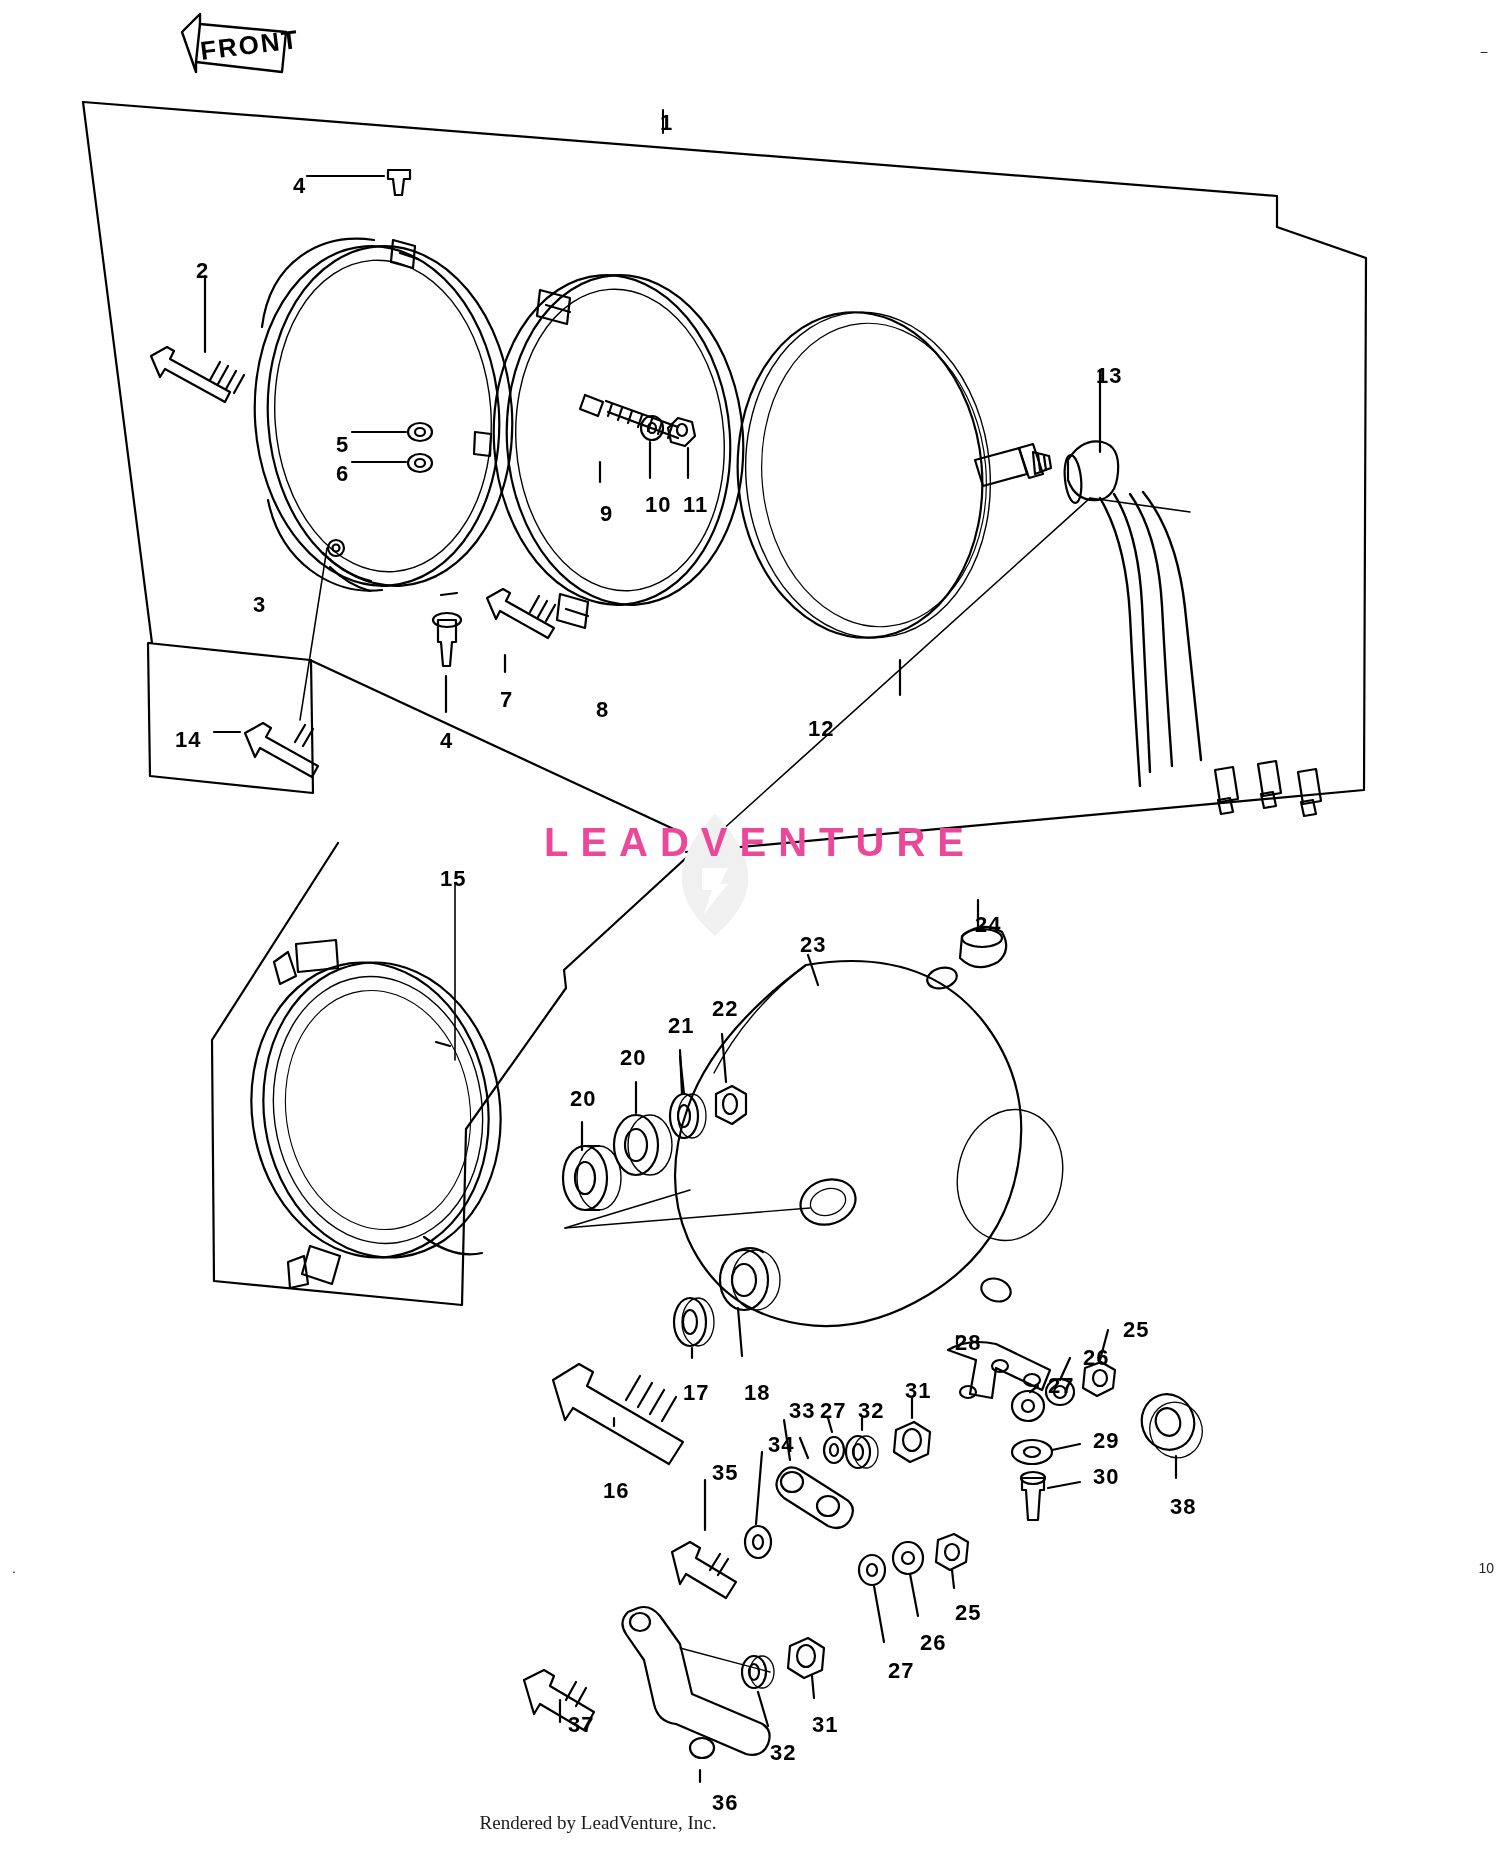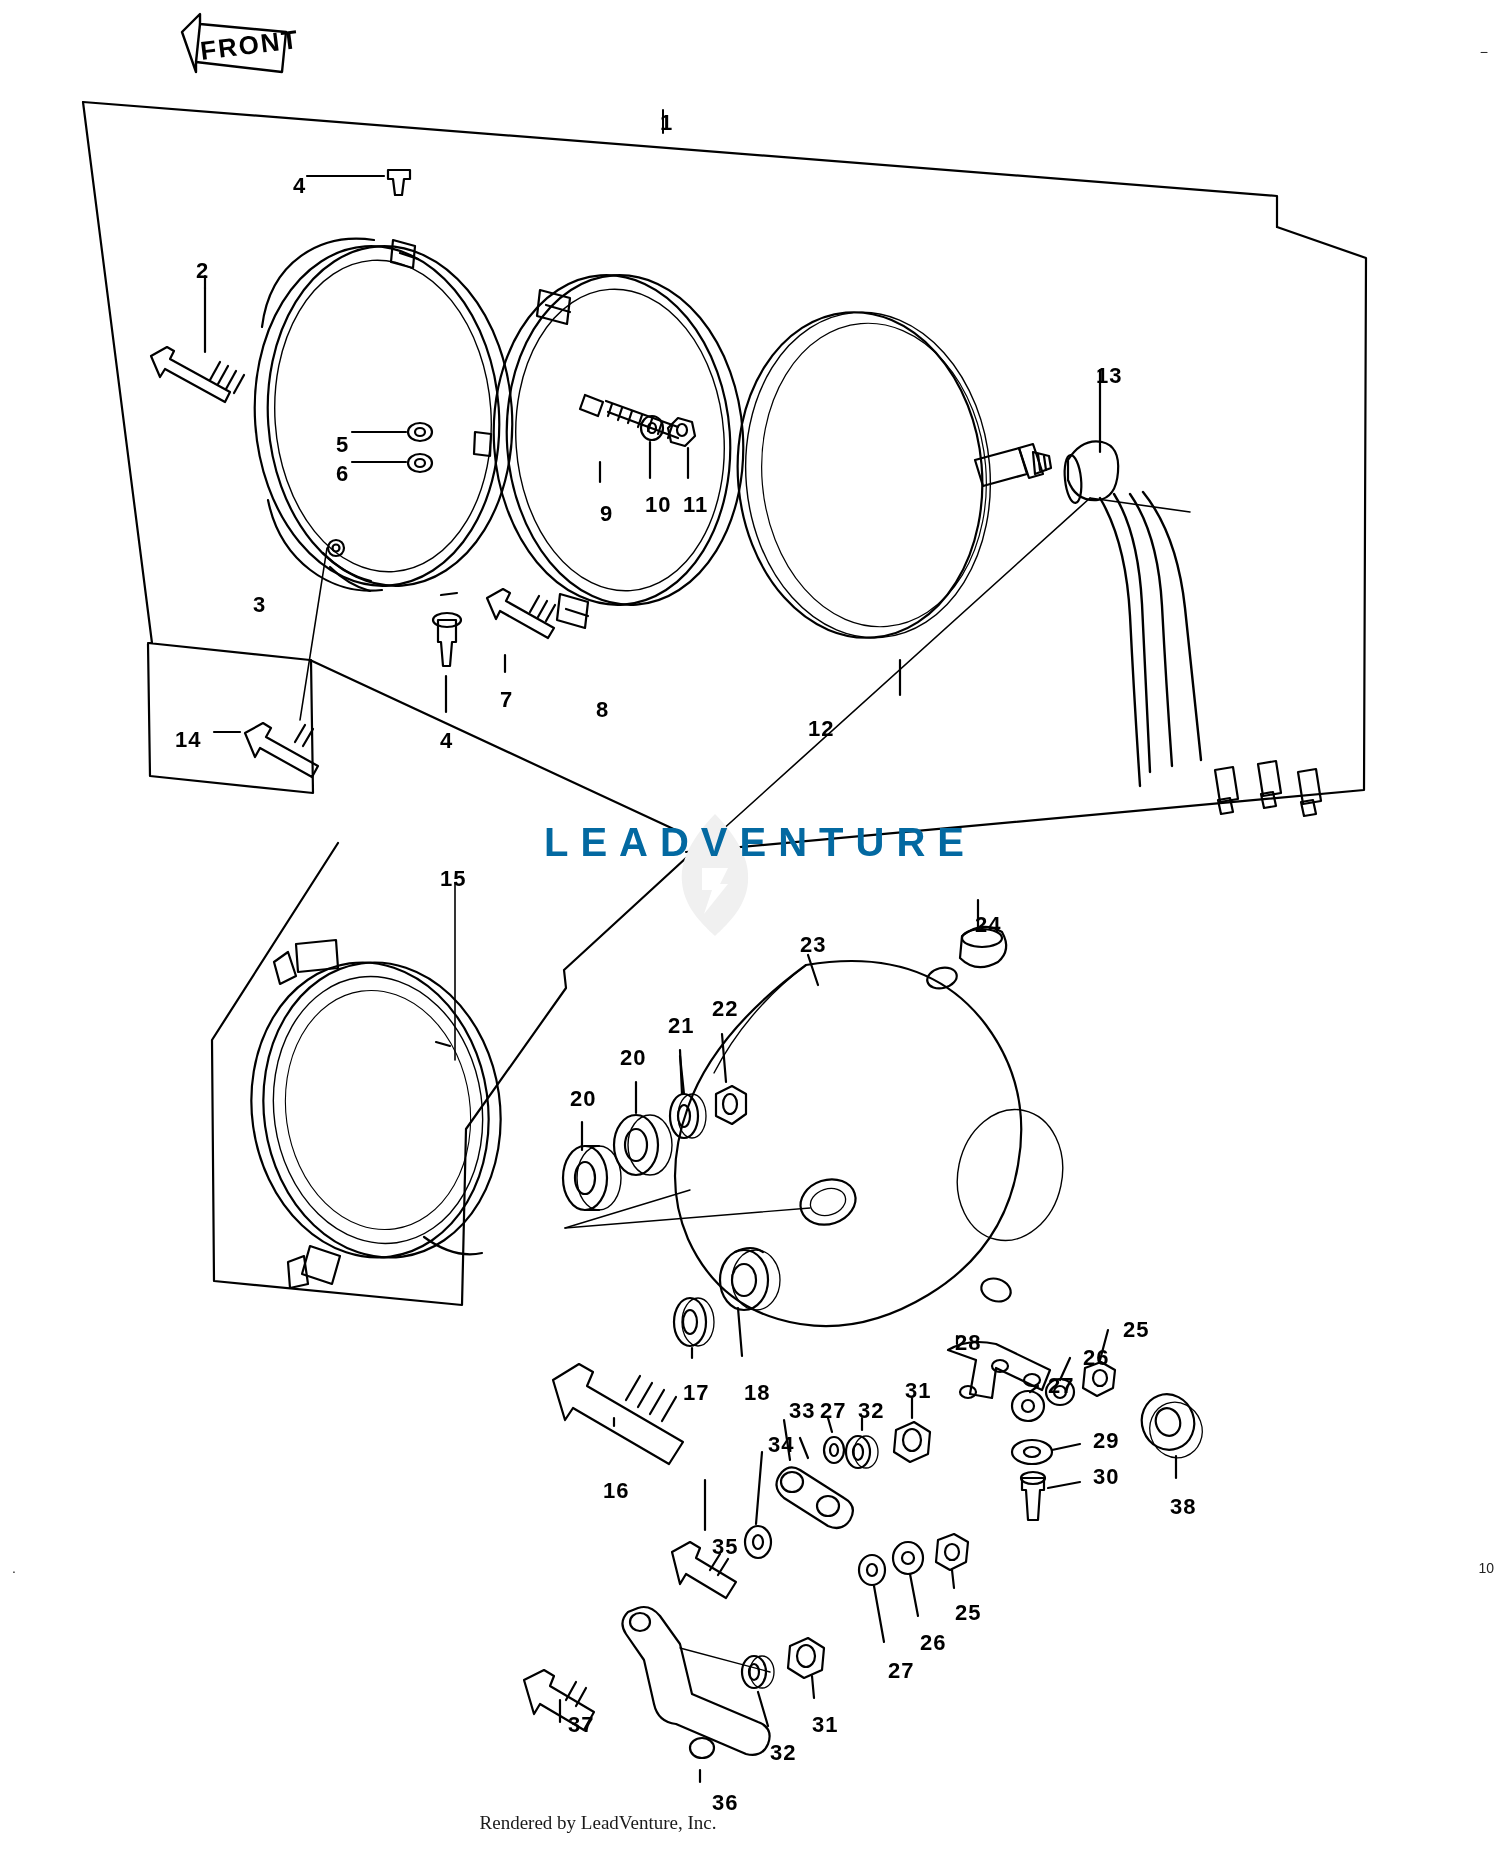--- a/index.html
+++ b/index.html
@@ -73,21 +73,21 @@
   }
   .watermark {
     position: absolute;
     left: 460px;
     top: 820px;
     width: 600px;
     text-align: center;
     font-family: "Liberation Sans", sans-serif;
     font-size: 40px;
     letter-spacing: 12px;
-    color: #0369a1;
+    color: #ec4899;
     font-weight: bold;
     user-select: none;
   }
   .watermark-mark {
     position: absolute;
     left: 660px;
     top: 810px;
     width: 110px;
     height: 130px;
   }
@@ -427,21 +427,21 @@
       <div class="callout" style="left: 1083px; top: 1345px;">26</div>
       <div class="callout" style="left: 1048px; top: 1373px;">27</div>
       <div class="callout" style="left: 955px; top: 1330px;">28</div>
       <div class="callout" style="left: 1093px; top: 1428px;">29</div>
       <div class="callout" style="left: 1093px; top: 1464px;">30</div>
       <div class="callout" style="left: 905px; top: 1378px;">31</div>
       <div class="callout" style="left: 858px; top: 1398px;">32</div>
       <div class="callout" style="left: 820px; top: 1398px;">27</div>
       <div class="callout" style="left: 789px; top: 1398px;">33</div>
       <div class="callout" style="left: 768px; top: 1432px; text-align: center;">34</div>
-      <div class="callout" style="left: 712px; top: 1534px;">35</div>
+      <div class="callout" style="left: 712px; top: 1460px;">35</div>
       <div class="callout" style="left: 712px; top: 1790px;">36</div>
       <div class="callout" style="left: 568px; top: 1712px;">37</div>
       <div class="callout" style="left: 812px; top: 1712px;">31</div>
       <div class="callout" style="left: 770px; top: 1740px;">32</div>
       <div class="callout" style="left: 888px; top: 1658px;">27</div>
       <div class="callout" style="left: 920px; top: 1630px;">26</div>
       <div class="callout" style="left: 955px; top: 1600px;">25</div>
       <div class="callout" style="left: 1170px; top: 1494px;">38</div>
     </div>
 

